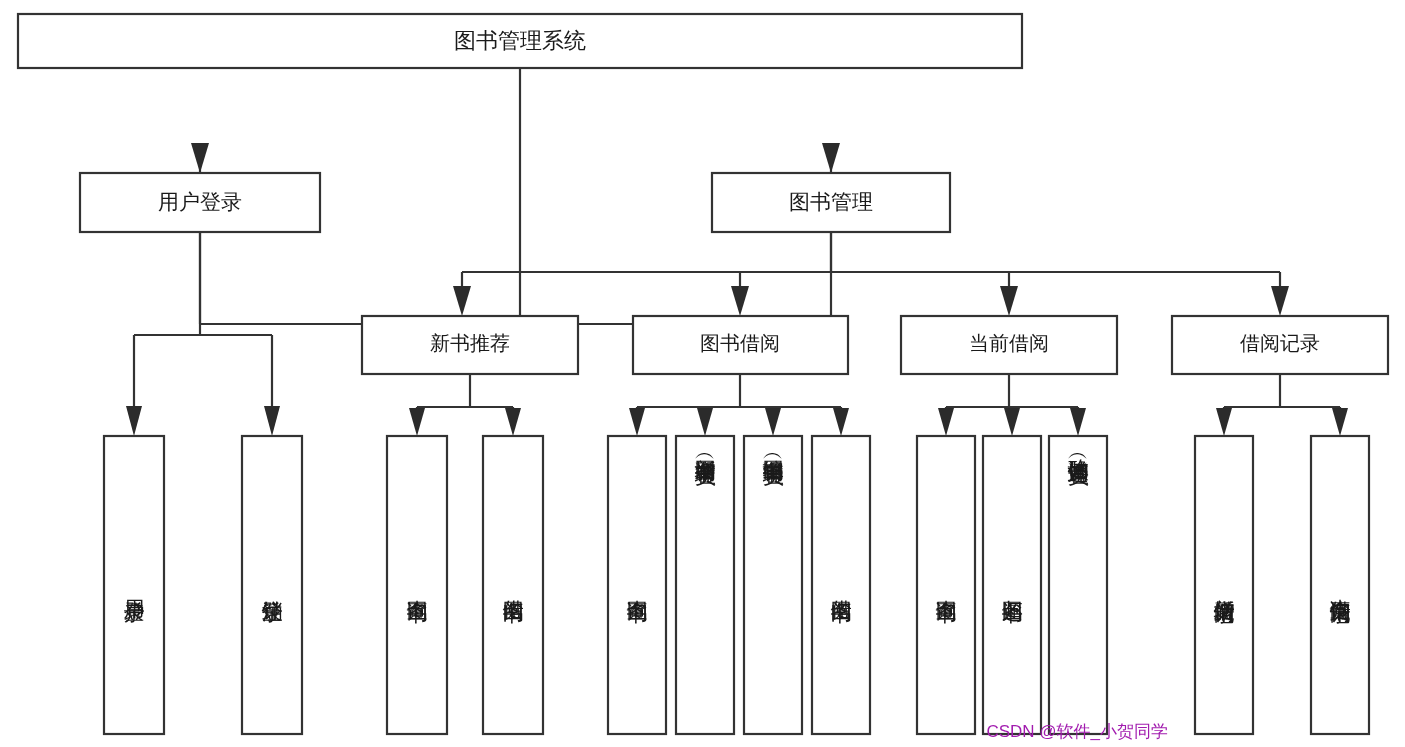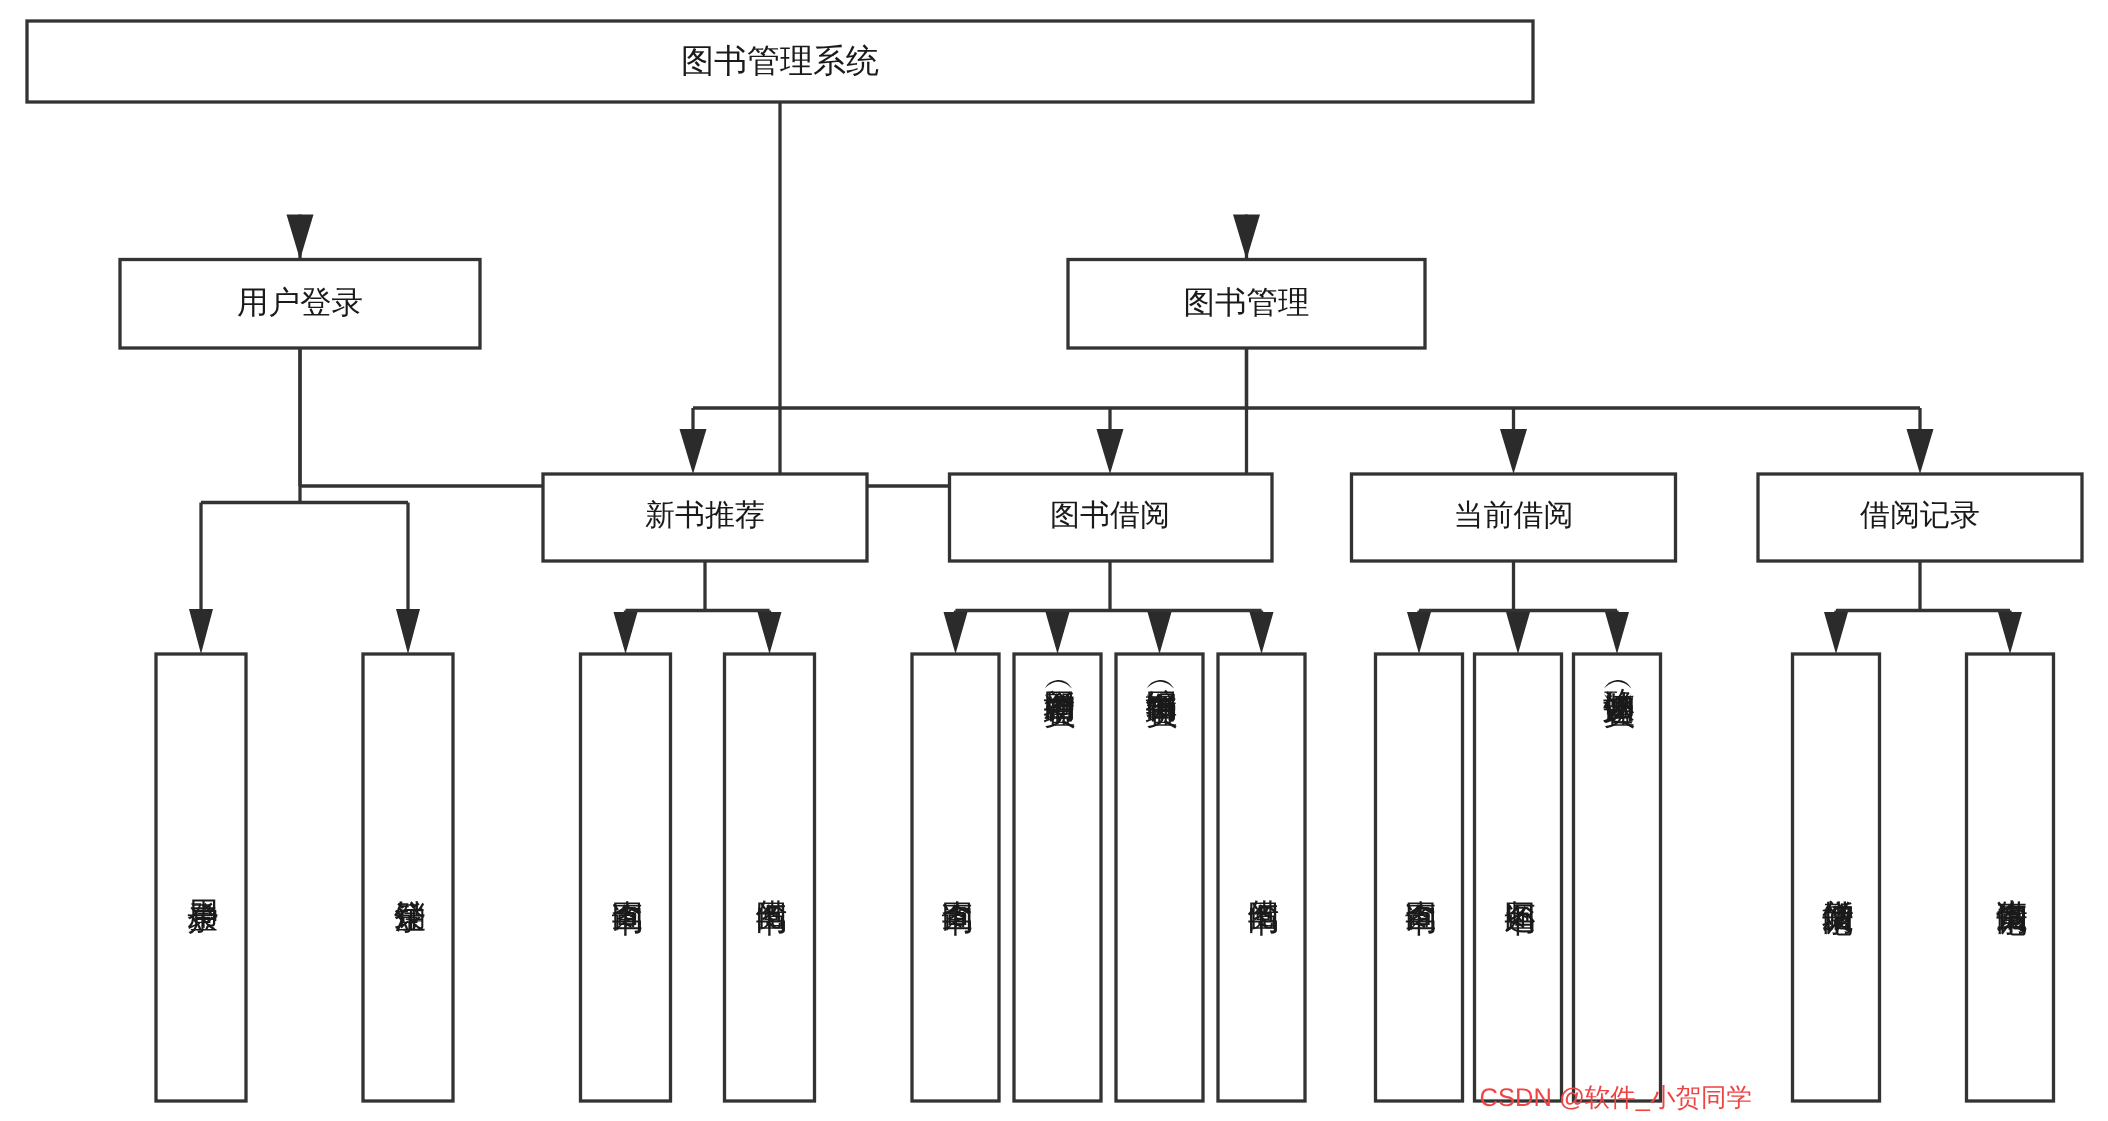--- a/index.html
+++ b/index.html
@@ -67,21 +67,21 @@
     align-items: center;
     justify-content: center;
     pointer-events: none;
   }
   #watermark {
     position: absolute;
     right: 8px;
     bottom: 4px;
     font-family: "Liberation Sans", "DejaVu Sans", sans-serif;
     font-size: 17px;
-    color: #ef4444;
+    color: #a21caf;
     white-space: nowrap;
     text-align: center;
   }
 </style>
 </head>
 <body>
 
 <div id="diagram-root">
 
   <svg class="diagram-svg" viewBox="0 0 1405 747">

